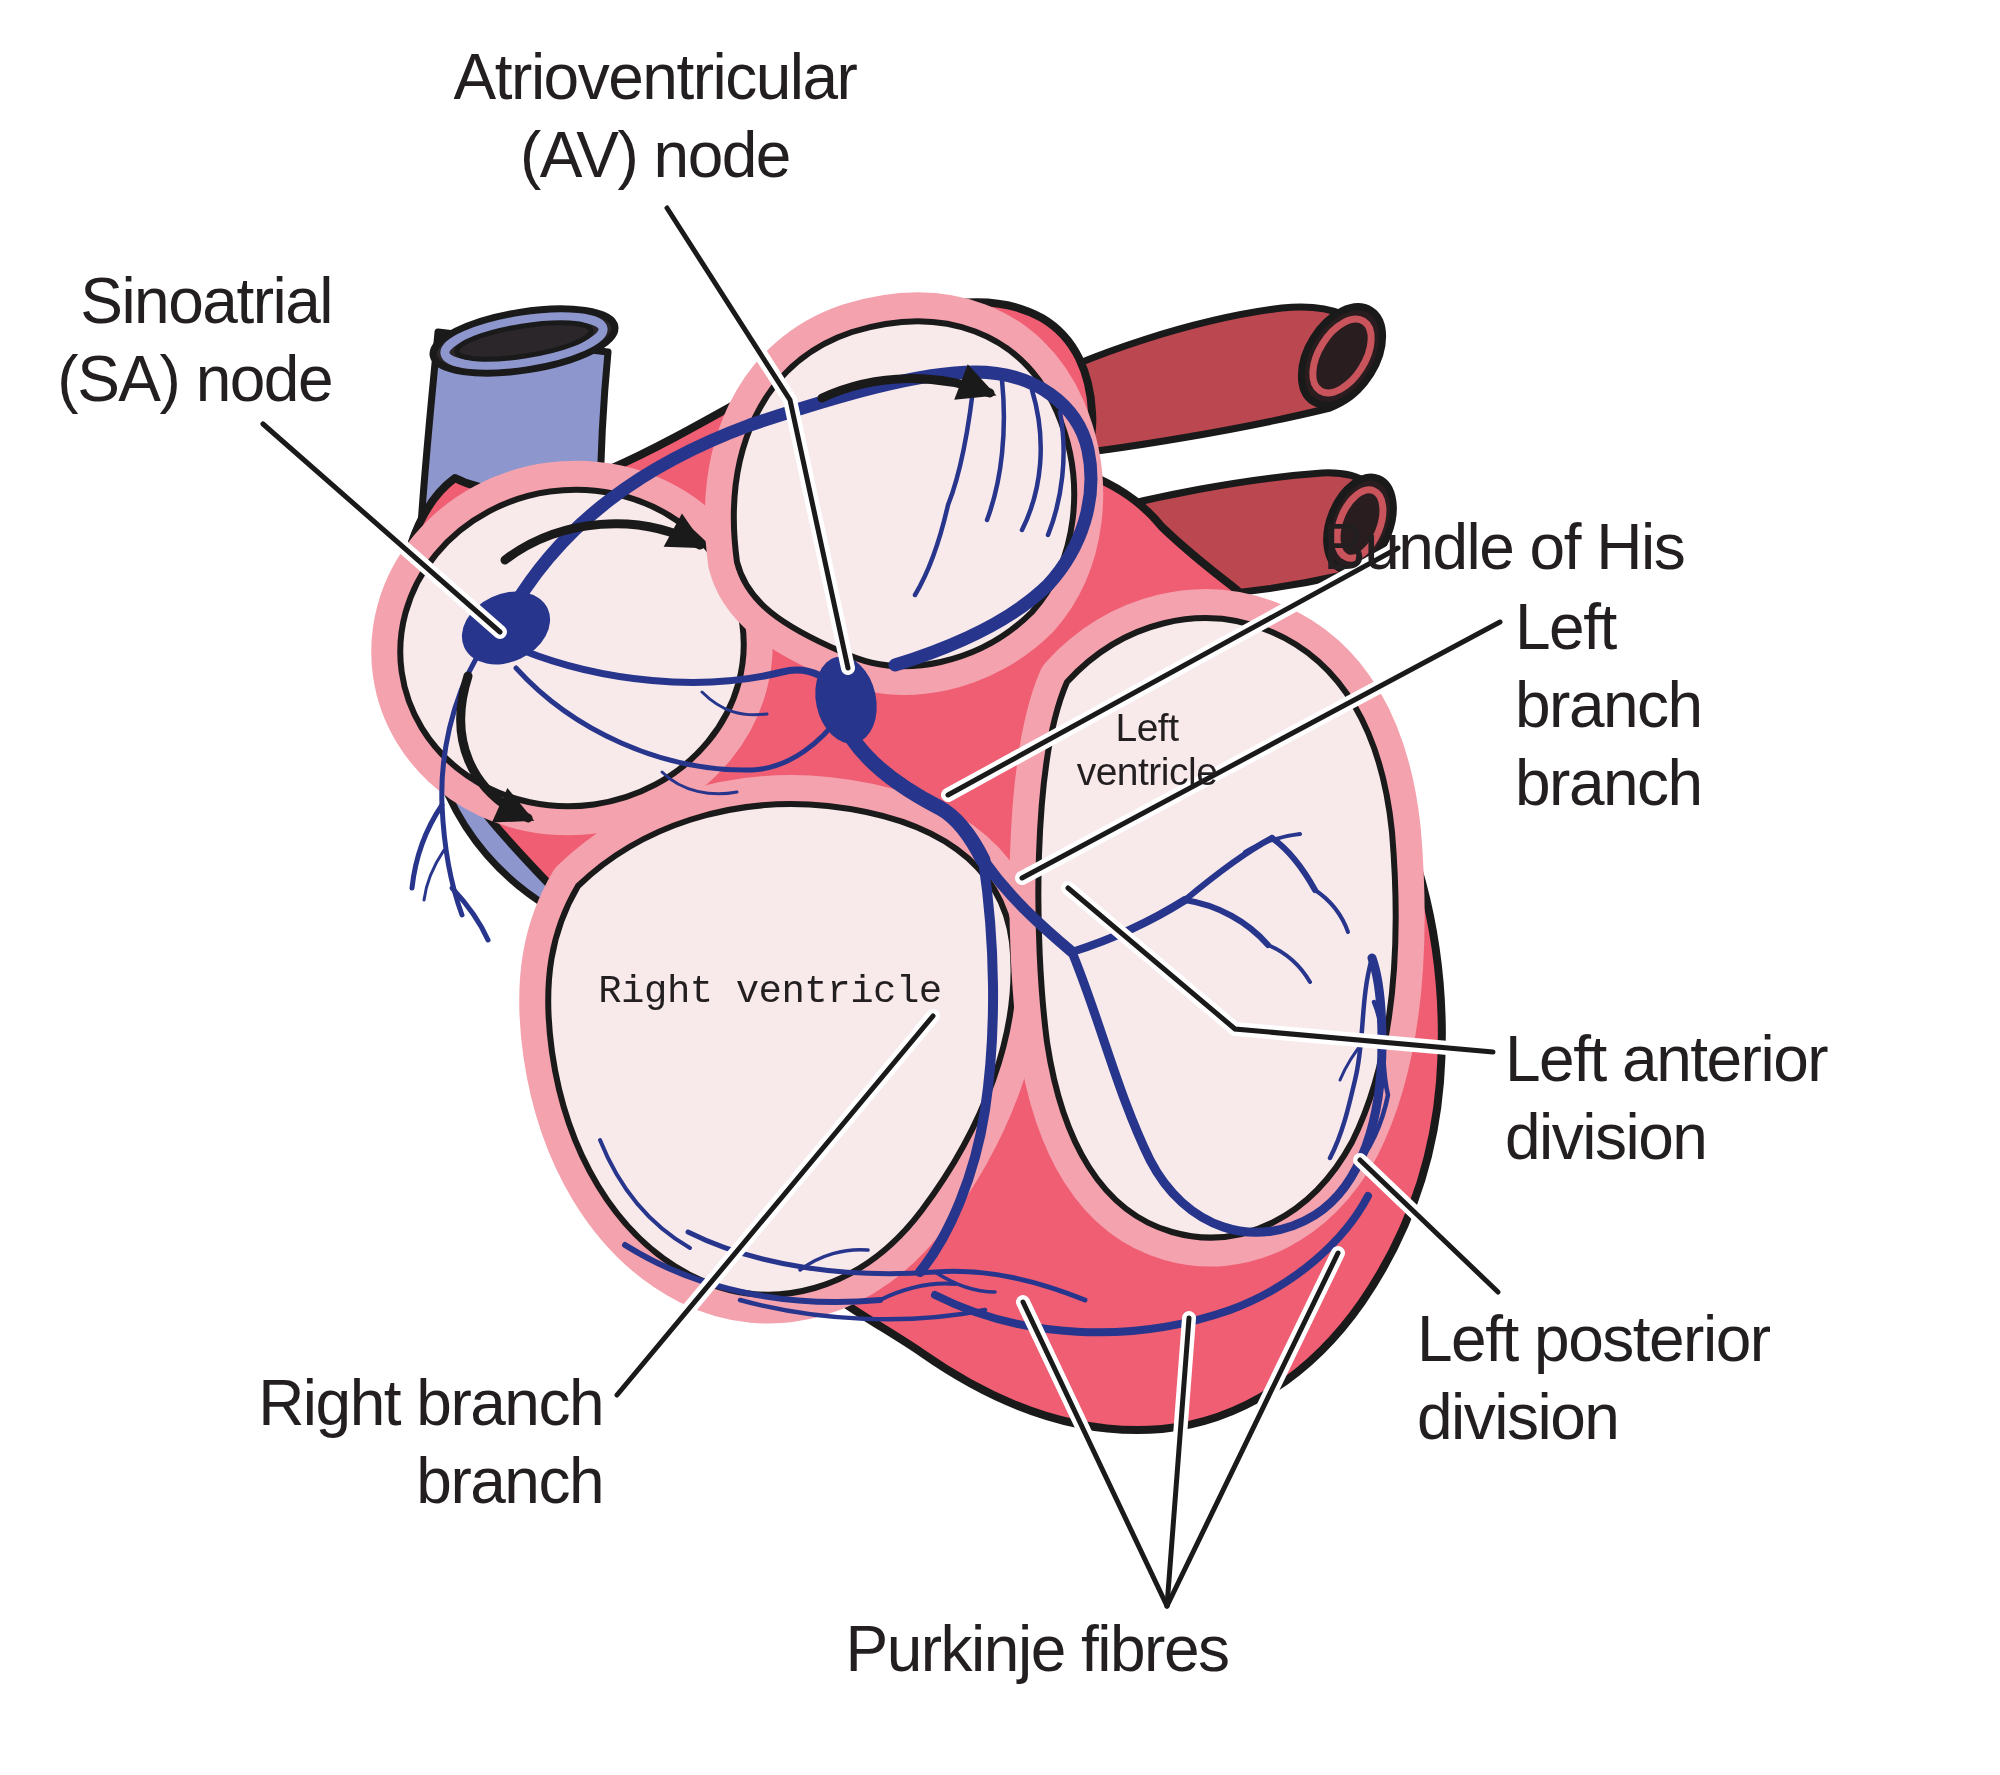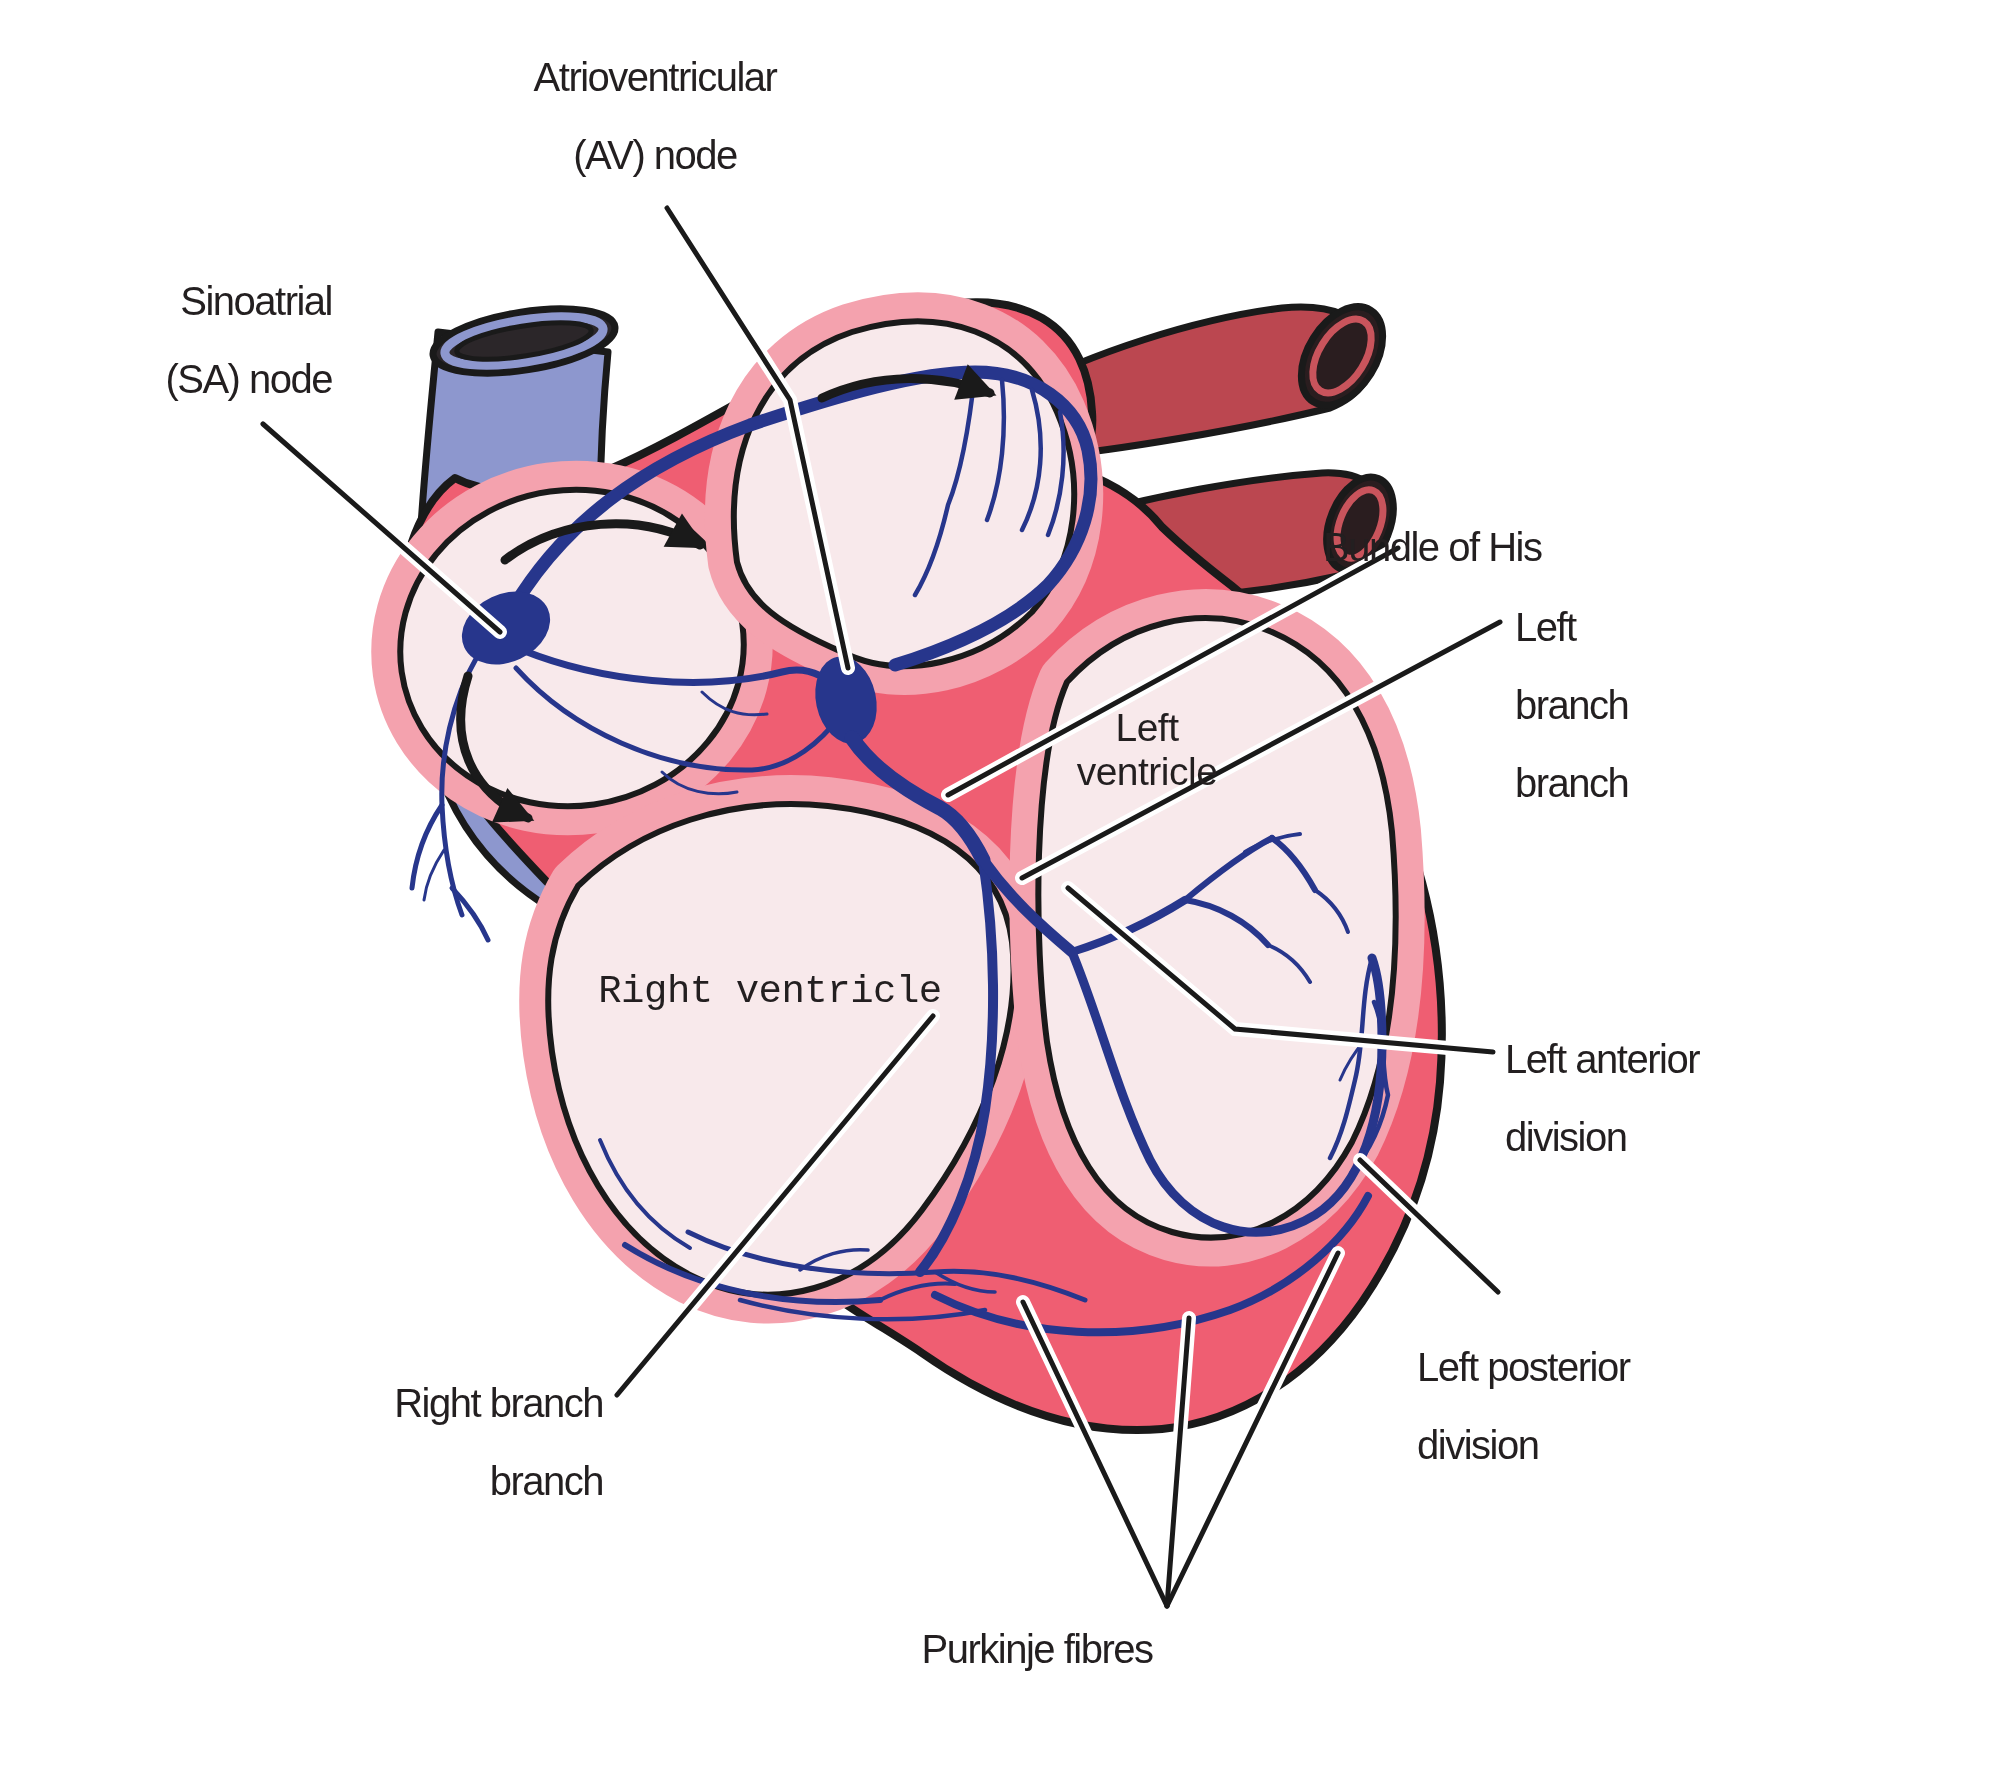--- a/index.html
+++ b/index.html
@@ -3,21 +3,21 @@
 <meta charset="utf-8">
 <style>
   html,body{margin:0;padding:0;background:#ffffff;}
   #stage{
     position:relative;width:2000px;height:1775px;background:var(--background,#fff);
     font-family:"Liberation Sans", sans-serif;overflow:hidden;
   }
   #artwork{position:absolute;left:0;top:0;}
   .lbl{
     position:absolute;color:var(--text_ink,#231F20);
-    font-size:40px;line-height:78px;letter-spacing:-1.5px;white-space:nowrap;
+    font-size:64px;line-height:78px;letter-spacing:-1.5px;white-space:nowrap;
   }
   .lbl.small{font-size:39px;line-height:44px;letter-spacing:-0.5px;}
   .lbl .ln{display:block;}
   .al-c{text-align:center;transform:translateX(-50%);}
   .al-r{text-align:right;}
   .al-l{text-align:left;}
 </style>
 </head>
 <body>
 
@@ -237,21 +237,21 @@
     <span class="ln">Left</span>
     <span class="ln">branch</span>
     <span class="ln">branch</span>
   </div>
 
   <div class="lbl al-l" style="left:1505px;top:1020px;">
     <span class="ln">Left anterior</span>
     <span class="ln">division</span>
   </div>
 
-  <div class="lbl al-l" style="left:1417px;top:1300px;margin-top:28px;">
+  <div class="lbl al-l" style="left:1417px;top:1300px;">
     <span class="ln">Left posterior</span>
     <span class="ln">division</span>
   </div>
 
   <div class="lbl al-r" style="right:1397px;top:1364px;">
     <span class="ln">Right branch</span>
     <span class="ln">branch</span>
   </div>
 
   <div class="lbl al-c" style="left:1037px;top:1610px;">

